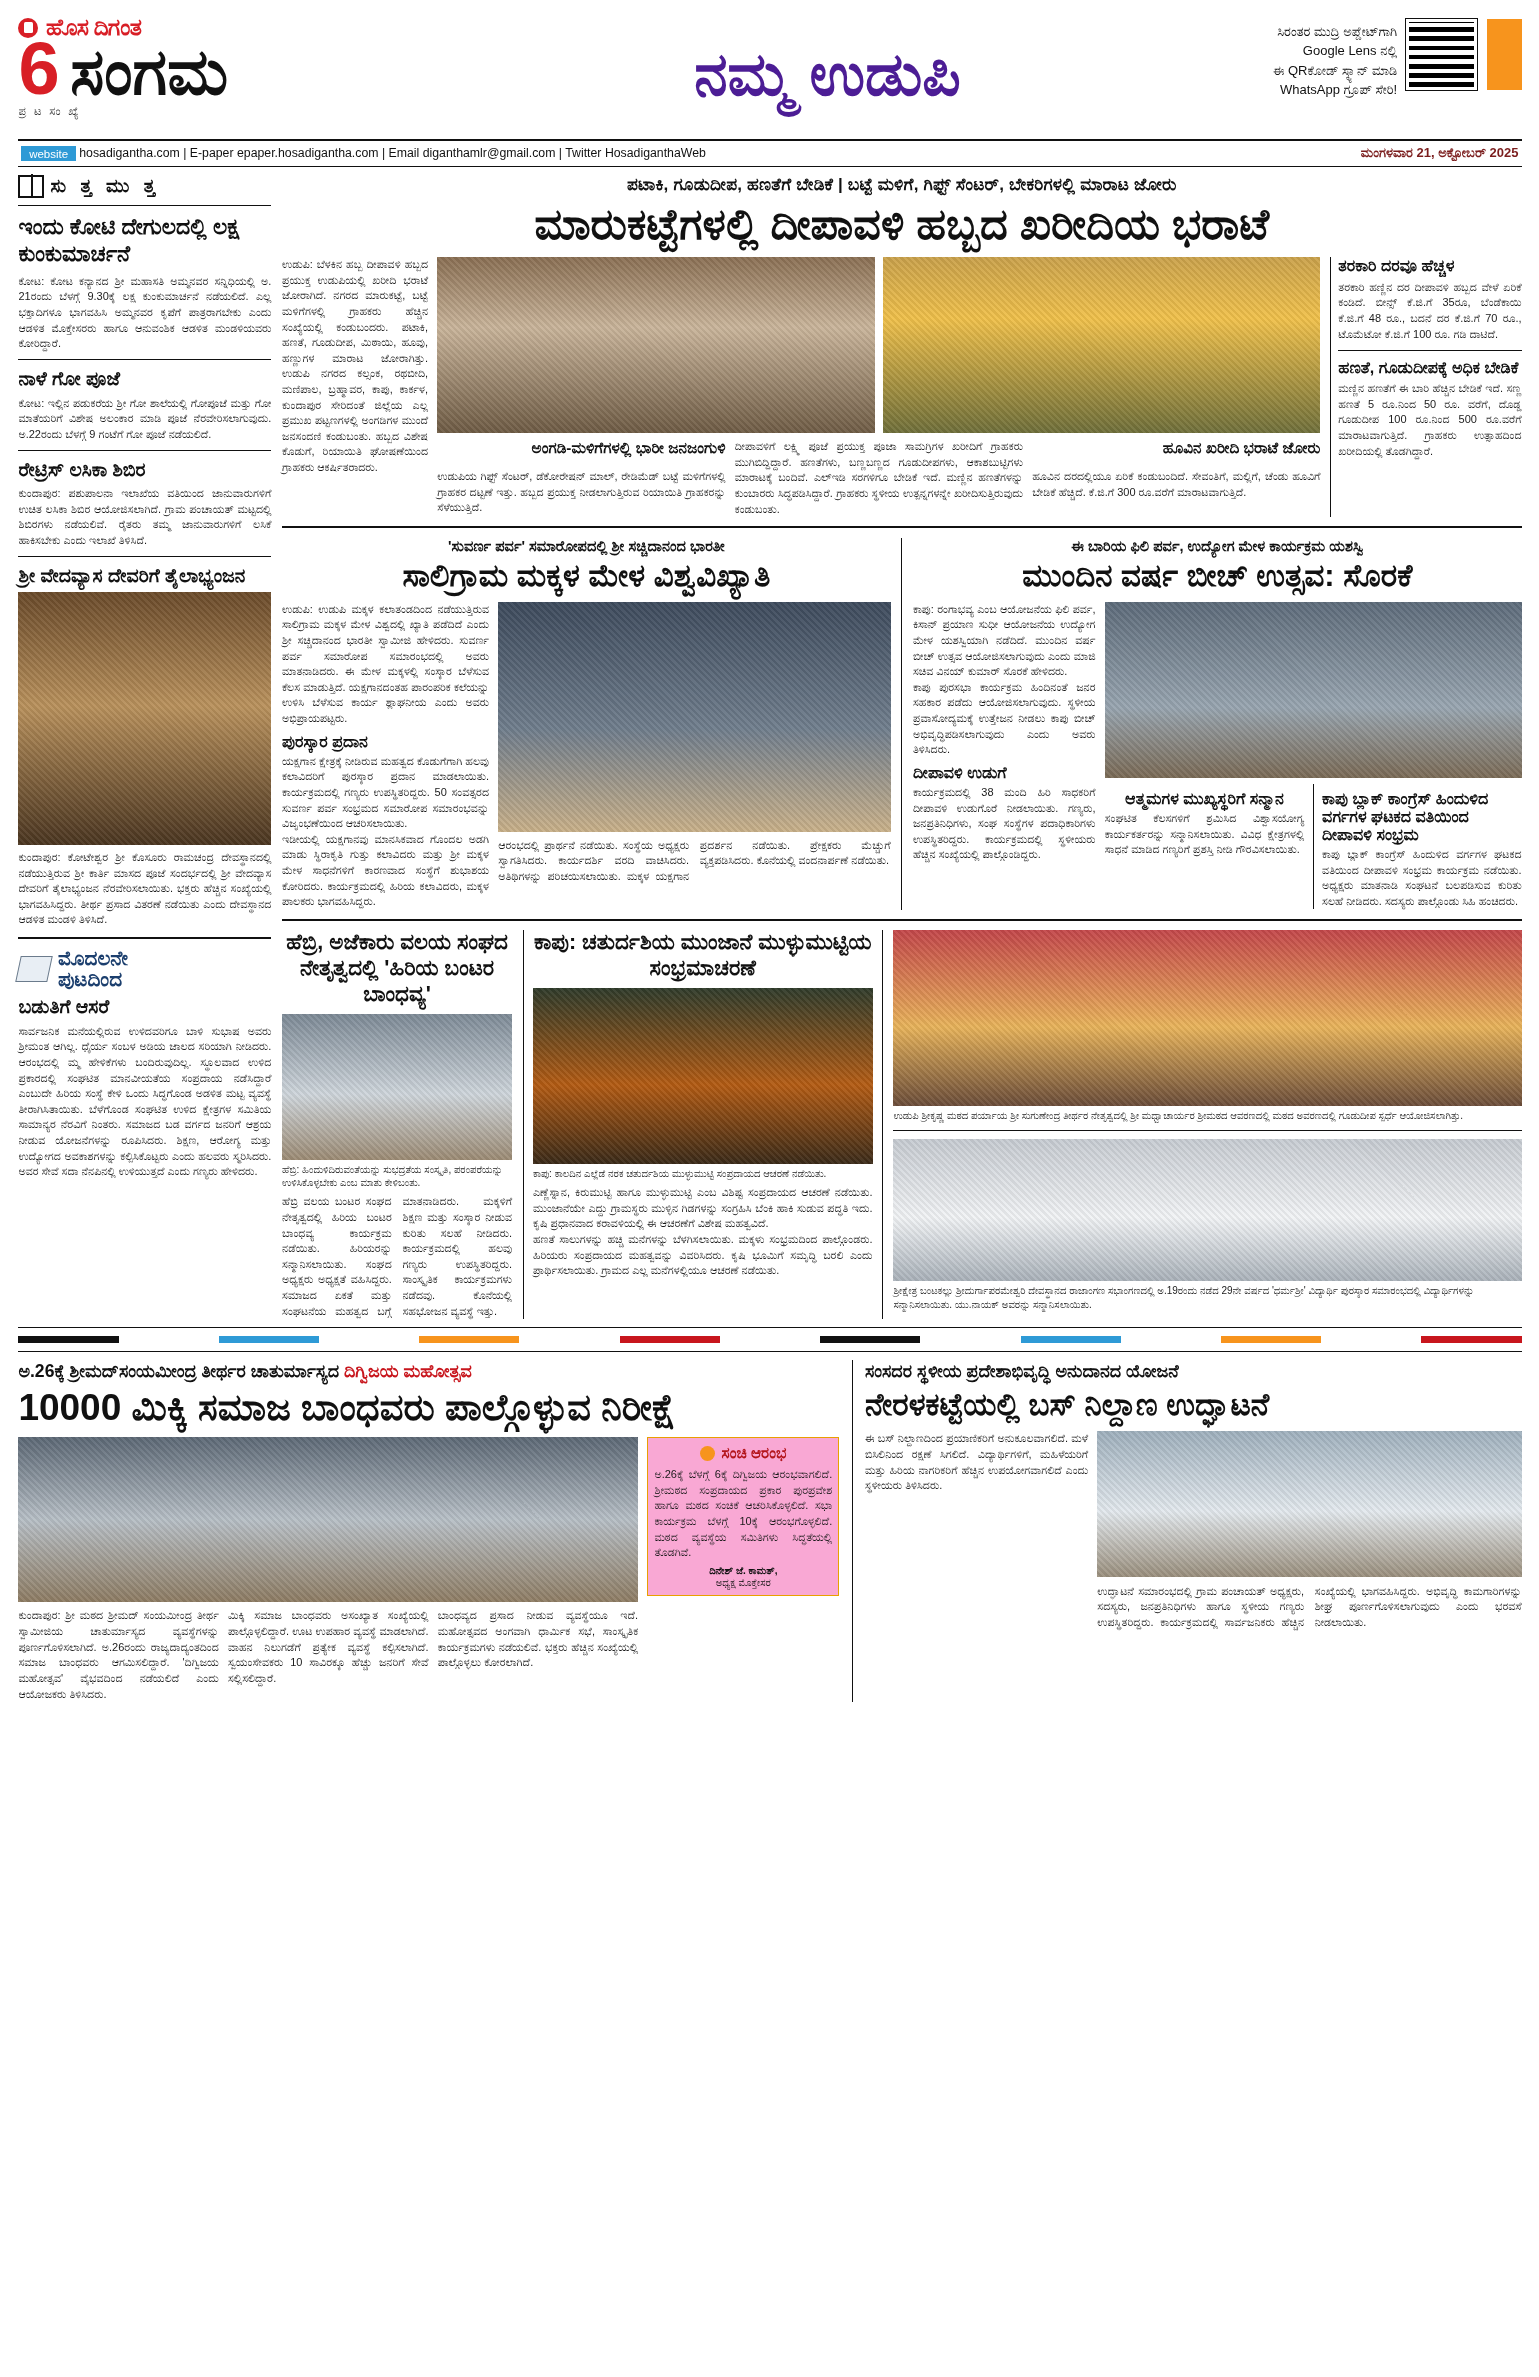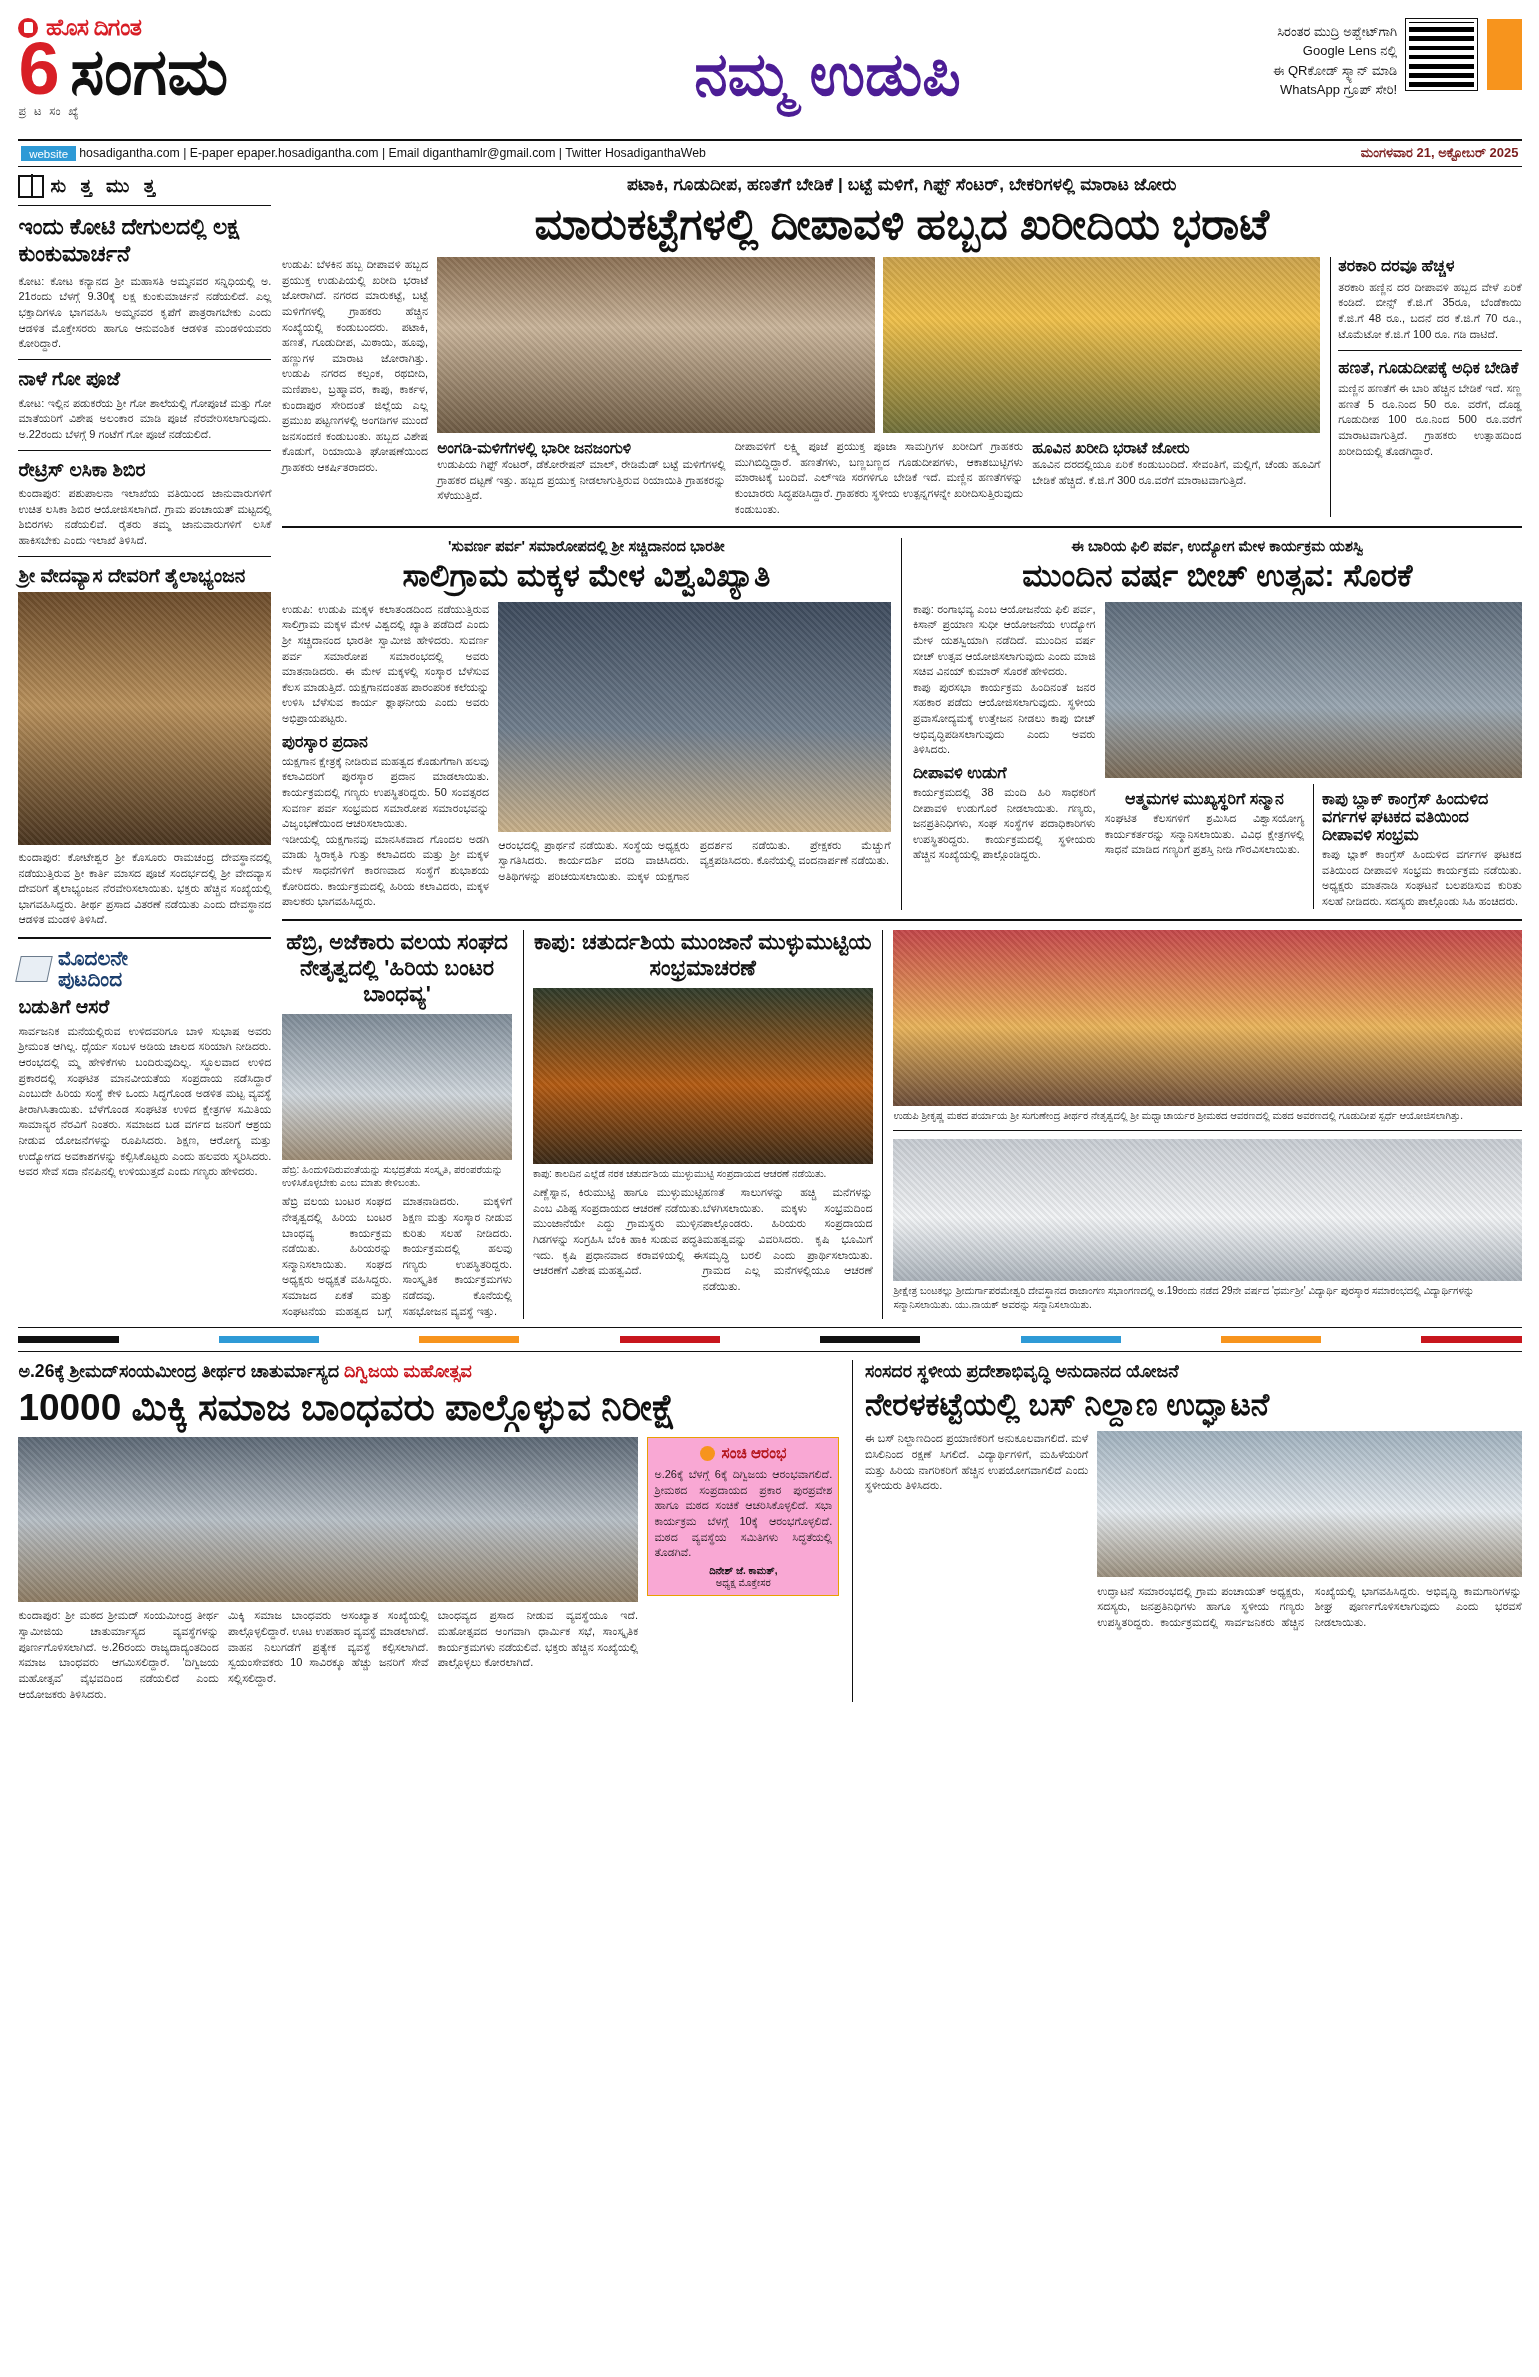--- a/index.html
+++ b/index.html
@@ -67,21 +67,21 @@
   
   .kicker { font-size:17px; font-weight:bold; text-align:center; color:#111; letter-spacing:0.2px; }
   .main-head { font-size:43px; font-weight:bold; text-align:center; line-height:1.1; color:#111; margin:6.1px 0 9.2px; }
   .top-grid { display:flex; gap:9.2px; }
   .top-text { width:146px; }
   .top-pics { flex:1; }
   .pic-row { display:flex; gap:7.7px; }
   .pic-row .photo { flex:1; height:176px; }
   .sub2 { display:flex; gap:9.2px; margin-top:6.1px; }
   .sub2 .cell { flex:1; }
-  .sub-h { font-size:15.3px; font-weight:bold; text-align:left; margin-bottom:0; }
+  .sub-h { font-size:15.3px; font-weight:bold; text-align:right; margin-bottom:12px; }
   .side-box { width:192px; border-left:0.8px solid #111; padding-left:7.7px; }
   .side-h { font-size:16px; font-weight:bold; color:#111; margin-bottom:4.6px; }
 
   
   .mid { display:flex; gap:10.7px;justify-content:space-between; }
   .mid .half { flex:1; }
   .mid .divider { width:0.8px; background:#111; }
   .art-kicker { font-size:14.6px; font-weight:bold; text-align:center; }
   .art-head { font-size:31px; font-weight:bold; text-align:center; line-height:1.12; margin:4.6px 0 7.7px; }
   .cols2 { column-count:2; column-gap:10.7px; }
@@ -307,21 +307,21 @@
           <div class="head-md">ಹೆಬ್ರಿ, ಅಜೆಕಾರು ವಲಯ ಸಂಘದ ನೇತೃತ್ವದಲ್ಲಿ 'ಹಿರಿಯ ಬಂಟರ ಬಾಂಧವ್ಯ'</div>
           <div class="photo ph-crowd noise" style="height:146px;"></div>
           <div class="cap">ಹೆಬ್ರಿ: ಹಿಂದುಳಿದಿರುವಂತೆಯನ್ನು ಸುಭದ್ರತೆಯ ಸಂಸ್ಕೃತಿ, ಪರಂಪರೆಯನ್ನು ಉಳಿಸಿಕೊಳ್ಳಬೇಕು ಎಂಬ ಮಾತು ಕೇಳಿಬಂತು.</div>
           <div class="body-t cols2" style="margin-top:4.6px;">ಹೆಬ್ರಿ ವಲಯ ಬಂಟರ ಸಂಘದ ನೇತೃತ್ವದಲ್ಲಿ ಹಿರಿಯ ಬಂಟರ ಬಾಂಧವ್ಯ ಕಾರ್ಯಕ್ರಮ ನಡೆಯಿತು. ಹಿರಿಯರನ್ನು ಸನ್ಮಾನಿಸಲಾಯಿತು. ಸಂಘದ ಅಧ್ಯಕ್ಷರು ಅಧ್ಯಕ್ಷತೆ ವಹಿಸಿದ್ದರು. ಸಮಾಜದ ಏಕತೆ ಮತ್ತು ಸಂಘಟನೆಯ ಮಹತ್ವದ ಬಗ್ಗೆ ಮಾತನಾಡಿದರು. ಮಕ್ಕಳಿಗೆ ಶಿಕ್ಷಣ ಮತ್ತು ಸಂಸ್ಕಾರ ನೀಡುವ ಕುರಿತು ಸಲಹೆ ನೀಡಿದರು. ಕಾರ್ಯಕ್ರಮದಲ್ಲಿ ಹಲವು ಗಣ್ಯರು ಉಪಸ್ಥಿತರಿದ್ದರು. ಸಾಂಸ್ಕೃತಿಕ ಕಾರ್ಯಕ್ರಮಗಳು ನಡೆದವು. ಕೊನೆಯಲ್ಲಿ ಸಹಭೋಜನ ವ್ಯವಸ್ಥೆ ಇತ್ತು.</div>
         </div>
 
         <div class="b3b" style="border-left:0.8px solid #111;border-right:0.8px solid #111;padding:0 9.2px;">
           <div class="head-md">ಕಾಪು: ಚತುರ್ದಶಿಯ ಮುಂಜಾನೆ ಮುಳ್ಳುಮುಟ್ಟಿಯ ಸಂಭ್ರಮಾಚರಣೆ</div>
           <div class="photo ph-fire noise" style="height:176px;"></div>
           <div class="cap">ಕಾಪು: ಕಾಲದಿನ ಎಲ್ಲೆಡೆ ನರಕ ಚತುರ್ದಶಿಯ ಮುಳ್ಳುಮುಟ್ಟಿ ಸಂಪ್ರದಾಯದ ಆಚರಣೆ ನಡೆಯಿತು.</div>
-          <div style="display:flex;gap:0;margin-top:4.6px;">
+          <div style="display:flex;gap:0;margin-top:4.6px;flex-direction:column;">
             <div class="body-t" style="flex:1;">ಎಣ್ಣೆಸ್ನಾನ, ಕಿರುಮುಟ್ಟಿ ಹಾಗೂ ಮುಳ್ಳುಮುಟ್ಟಿ ಎಂಬ ವಿಶಿಷ್ಟ ಸಂಪ್ರದಾಯದ ಆಚರಣೆ ನಡೆಯಿತು. ಮುಂಜಾನೆಯೇ ಎದ್ದು ಗ್ರಾಮಸ್ಥರು ಮುಳ್ಳಿನ ಗಿಡಗಳನ್ನು ಸಂಗ್ರಹಿಸಿ ಬೆಂಕಿ ಹಾಕಿ ಸುಡುವ ಪದ್ಧತಿ ಇದು. ಕೃಷಿ ಪ್ರಧಾನವಾದ ಕರಾವಳಿಯಲ್ಲಿ ಈ ಆಚರಣೆಗೆ ವಿಶೇಷ ಮಹತ್ವವಿದೆ.</div>
             <div class="body-t" style="flex:1;">ಹಣತೆ ಸಾಲುಗಳನ್ನು ಹಚ್ಚಿ ಮನೆಗಳನ್ನು ಬೆಳಗಿಸಲಾಯಿತು. ಮಕ್ಕಳು ಸಂಭ್ರಮದಿಂದ ಪಾಲ್ಗೊಂಡರು. ಹಿರಿಯರು ಸಂಪ್ರದಾಯದ ಮಹತ್ವವನ್ನು ವಿವರಿಸಿದರು. ಕೃಷಿ ಭೂಮಿಗೆ ಸಮೃದ್ಧಿ ಬರಲಿ ಎಂದು ಪ್ರಾರ್ಥಿಸಲಾಯಿತು. ಗ್ರಾಮದ ಎಲ್ಲ ಮನೆಗಳಲ್ಲಿಯೂ ಆಚರಣೆ ನಡೆಯಿತು.</div>
           </div>
         </div>
 
         <div class="b3c">
           <div class="photo ph-chariot noise" style="height:176px;"></div>
           <div class="cap">ಉಡುಪಿ ಶ್ರೀಕೃಷ್ಣ ಮಠದ ಪರ್ಯಾಯ ಶ್ರೀ ಸುಗುಣೇಂದ್ರ ತೀರ್ಥರ ನೇತೃತ್ವದಲ್ಲಿ ಶ್ರೀ ಮಧ್ವಾಚಾರ್ಯರ ಶ್ರೀಮಠದ ಆವರಣದಲ್ಲಿ ಮಠದ ಅವರಣದಲ್ಲಿ ಗೂಡುದೀಪ ಸ್ಪರ್ಧೆ ಆಯೋಜಿಸಲಾಗಿತ್ತು.</div>
           <div class="rule"></div>
           <div class="photo ph-white noise" style="height:142px;"></div>

